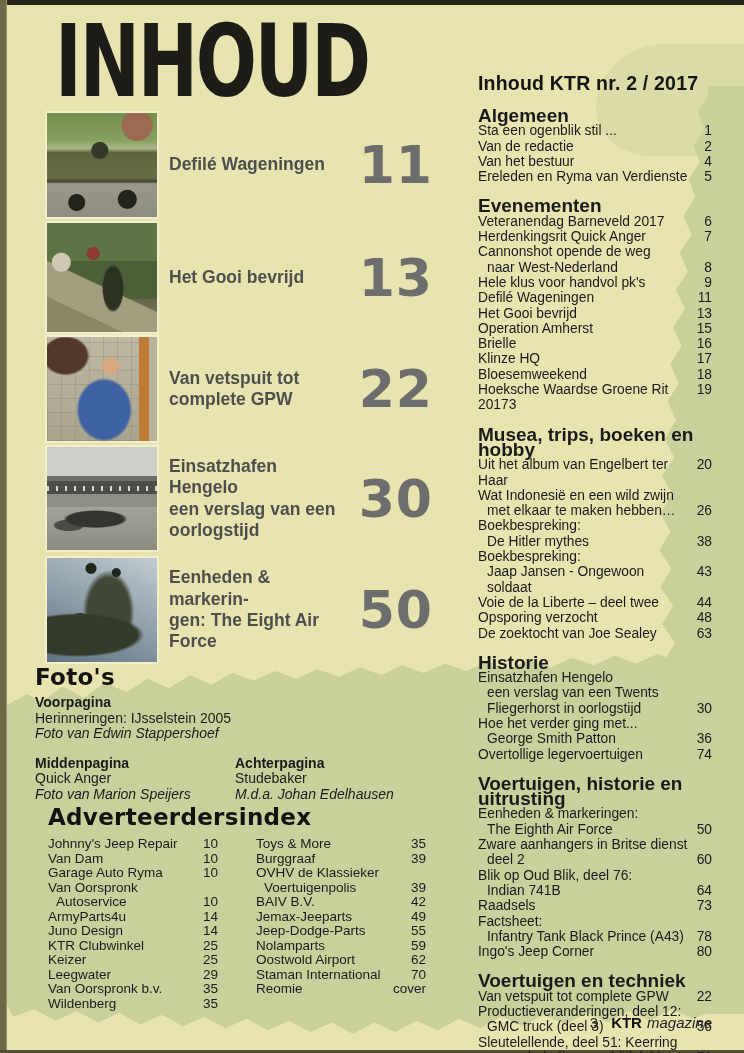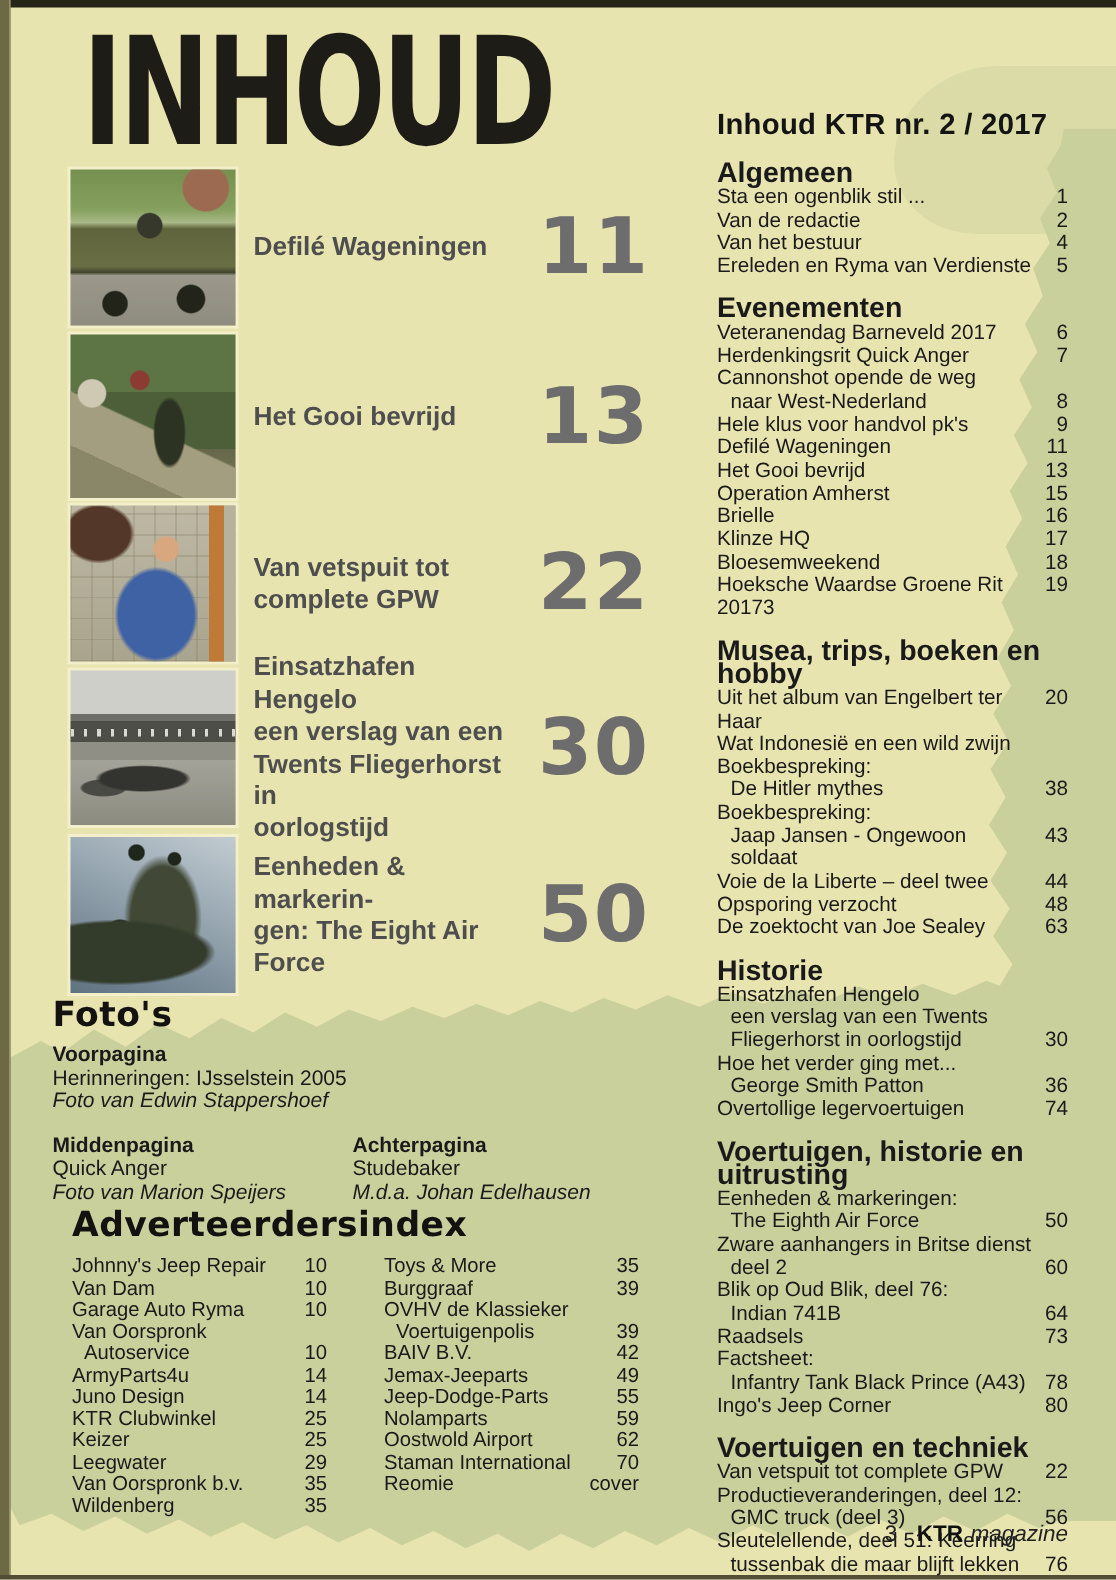--- a/index.html
+++ b/index.html
@@ -143,21 +143,20 @@
           <div class="tline">Van vetspuit tot</div>
           <div class="tline">complete GPW</div>
         </div>
         <div class="fnum">22</div>
       </div>
       <div class="feature">
         <div class="photo airfield-bw"></div>
         <div class="ftitle">
           <div class="tline">Einsatzhafen Hengelo</div>
           <div class="tline">een verslag van een</div>
-          <div class="tline">Twents Fliegerhorst in</div>
           <div class="tline">oorlogstijd</div>
         </div>
         <div class="fnum">30</div>
       </div>
       <div class="feature">
         <div class="photo bombers"></div>
         <div class="ftitle">
           <div class="tline">Eenheden &amp; markerin-</div>
           <div class="tline">gen: The Eight Air Force</div>
         </div>
@@ -238,20 +237,24 @@
           </div>
         </div>
         <div class="toc-section">
           <div class="toc-header">Musea, trips, boeken en hobby</div>
           <div class="idx-row">
             <span class="t">Uit het album van Engelbert ter Haar</span>
             <span class="p">20</span>
           </div>
           <div class="idx-row">
             <span class="t">Wat Indonesië en een wild zwijn</span>
+          </div>
+          <div class="idx-row indent">
+            <span class="t">met elkaar te maken hebben…</span>
+            <span class="p">26</span>
           </div>
           <div class="idx-row">
             <span class="t">Boekbespreking:</span>
           </div>
           <div class="idx-row indent">
             <span class="t">De Hitler mythes</span>
             <span class="p">38</span>
           </div>
           <div class="idx-row">
             <span class="t">Boekbespreking:</span>

